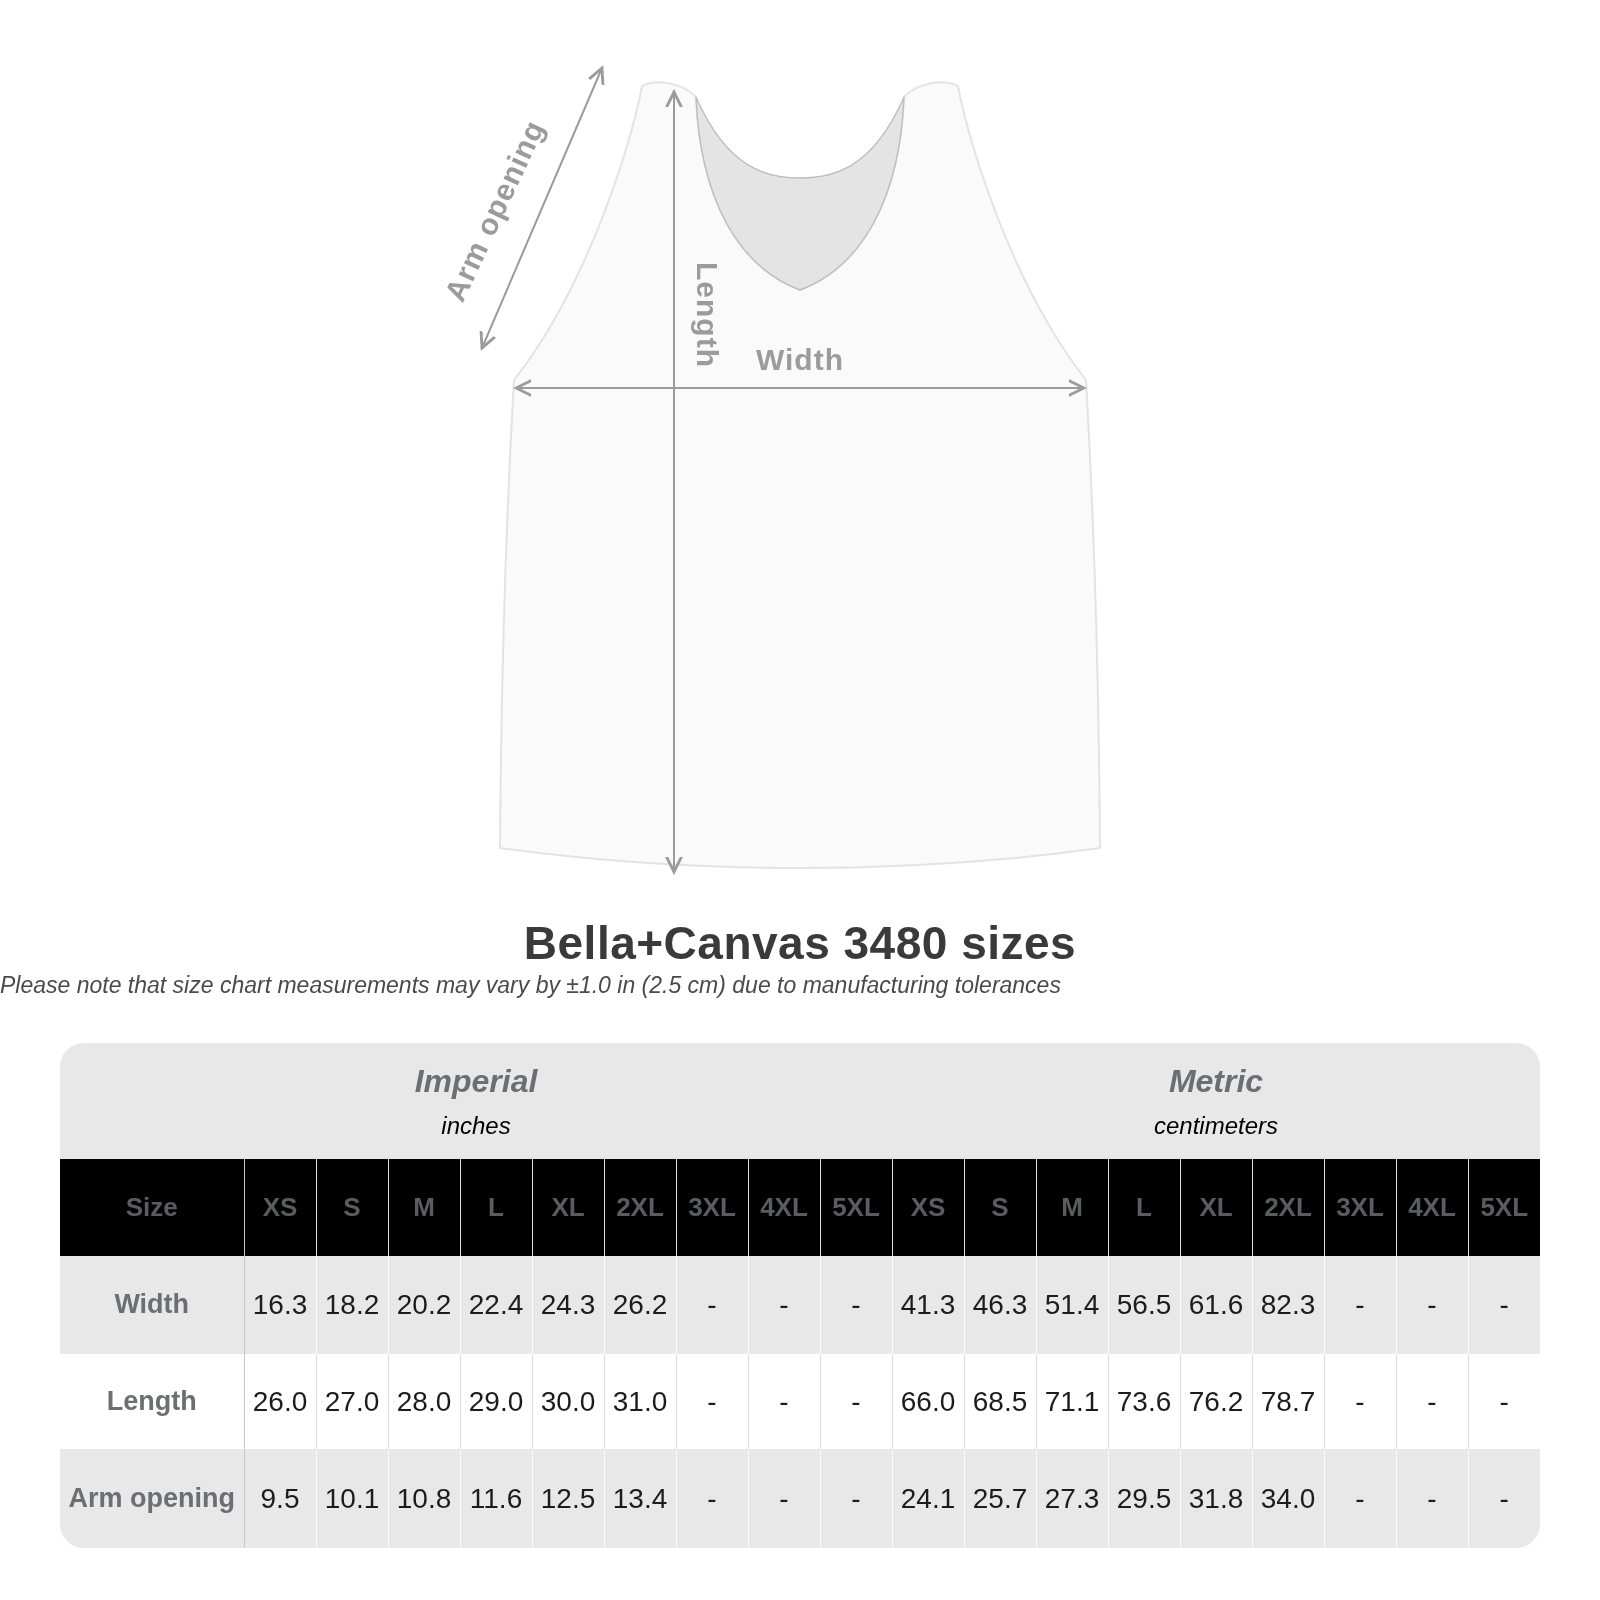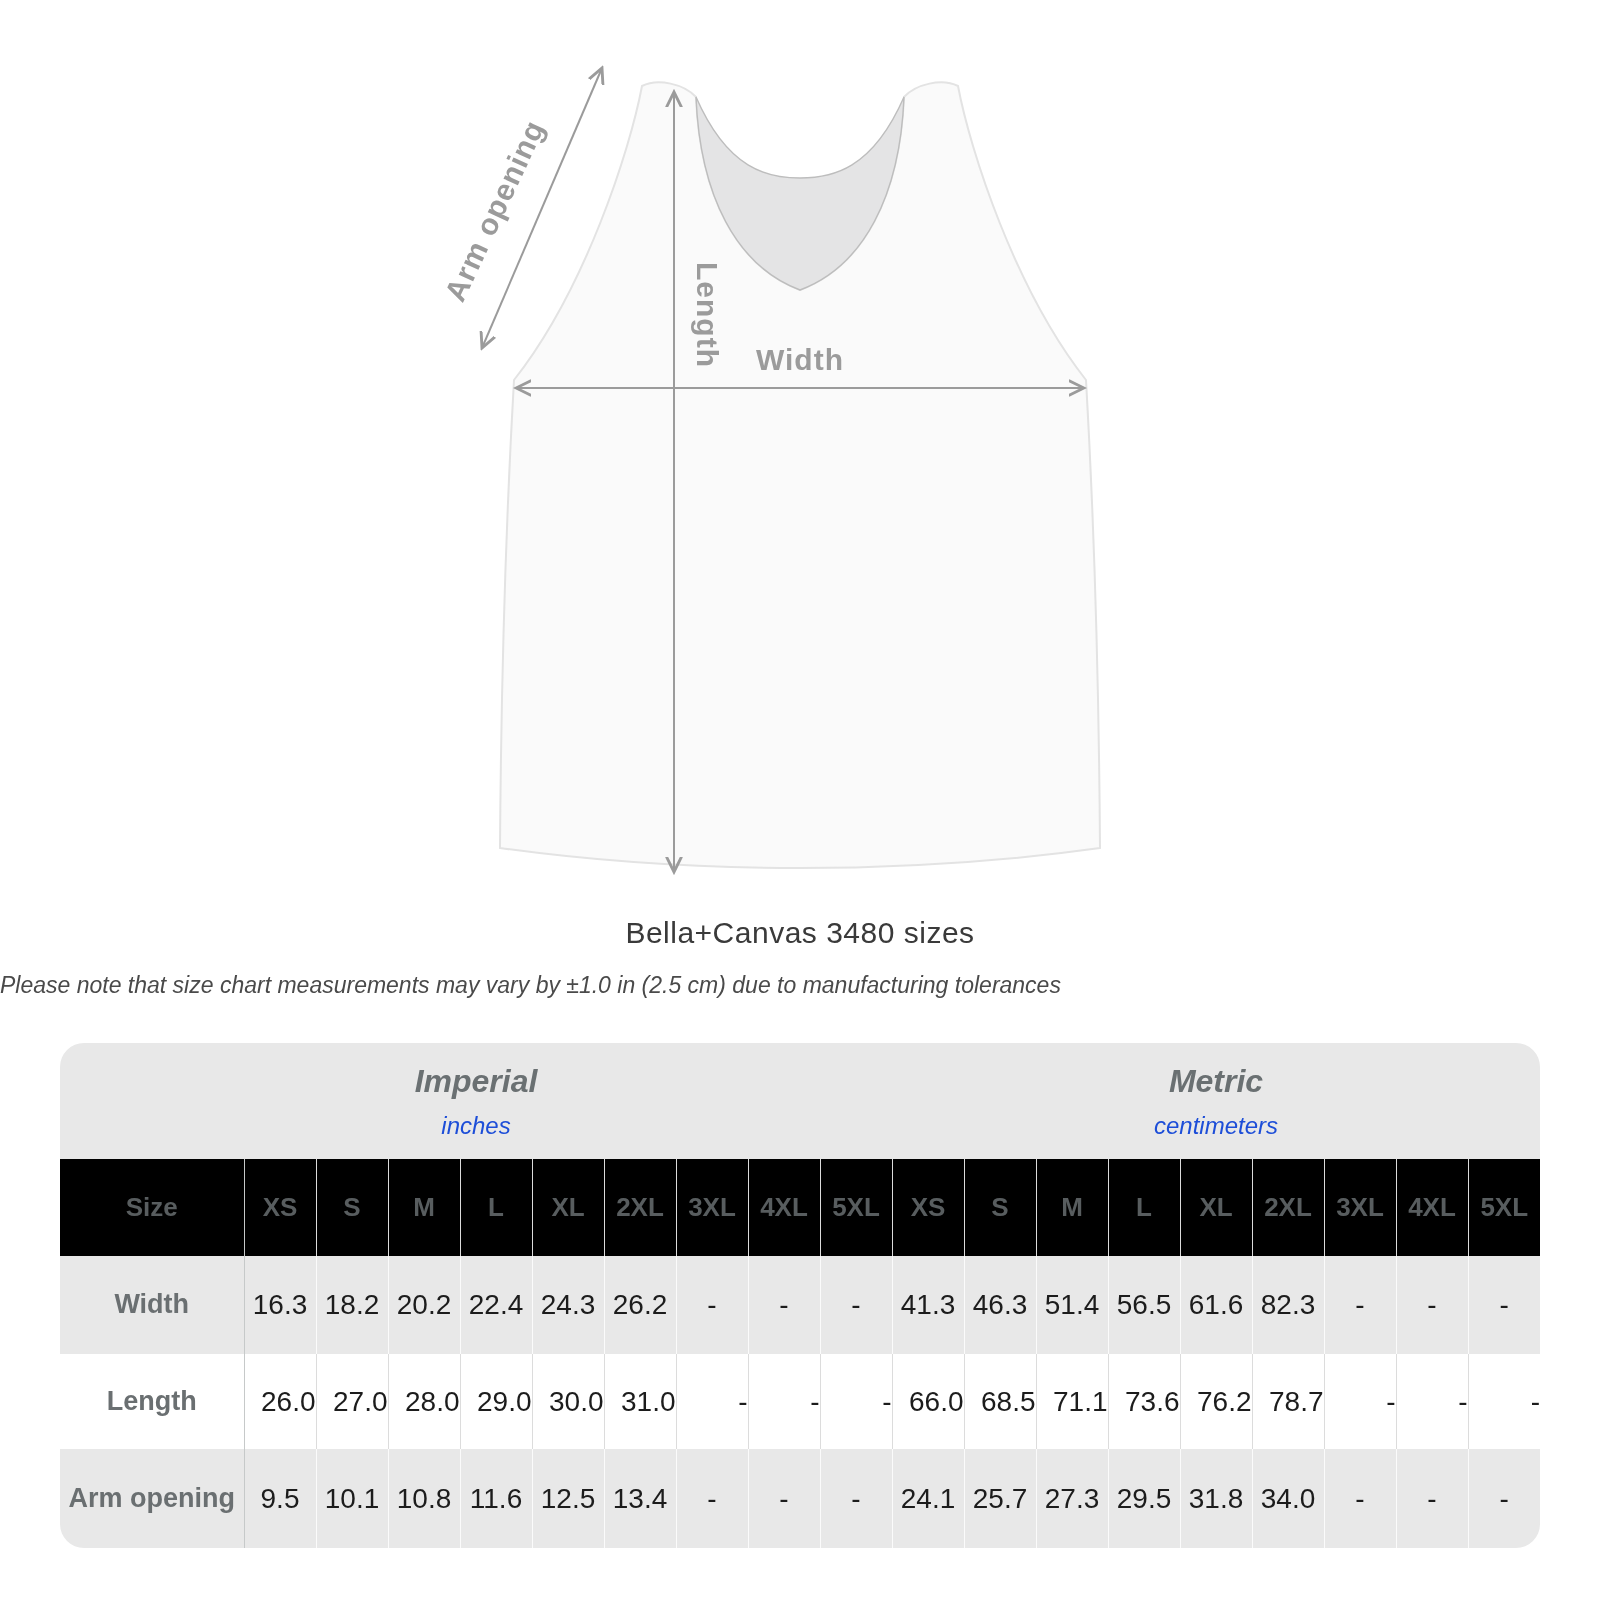--- a/index.html
+++ b/index.html
@@ -7,48 +7,48 @@
     width:1600px; height:1600px; background:#ffffff; position:relative;
     font-family:"Liberation Sans", sans-serif;
   }
   .figure-svg { position:absolute; left:0; top:0; }
   svg text.dim-label {
     font-family:"Liberation Sans", sans-serif;
     font-weight:bold; font-size:30px; fill:#9b9b9b; letter-spacing:1px;
   }
   .title {
     position:absolute; left:0; top:916px; width:1600px; text-align:center;
-    font-size:30px; font-weight:normal; color:#3a3a3a; letter-spacing:.5px;
+    font-size:46px; font-weight:bold; color:#3a3a3a; letter-spacing:.5px;
   }
   .subtitle {
     position:absolute; left:0; top:972px; width:1600px; 
     font-size:23px; font-style:italic; color:#4a4a4a;
   }
   .size-table-wrap {
     position:absolute; left:60px; top:1043px; width:1480px; height:505px;
     border-radius:24px; overflow:hidden;
   }
   table { width:100%; height:100%; border-collapse:collapse; table-layout:fixed; }
   col.label-col { width:184px; }
   th, td { text-align:center; vertical-align:middle; padding:0; font-weight:normal; }
 
   tr.unit-row { height:112px; background:#e8e8e8; }
   .unit-name { font-size:32px; font-weight:bold; font-style:italic; color:#6a7072; }
-  .unit-sub  { font-size:24px; font-style:italic; color:#1d4ed8; margin-top:12px; }
+  .unit-sub  { font-size:24px; font-style:italic; color:#000000; margin-top:12px; }
 
   tr.size-row { height:93px; background:#000000; }
   tr.size-row th { font-size:26px; font-weight:bold; color:#585d5f; }
 
   tr.data-row th { font-size:27px; font-weight:bold; color:#6a6f71; }
   tr.data-row td { font-size:28px; color:#1c1c1c; }
   tr.r-gray  { background:#e8e8e8; height:95px; }
   tr.r-white { background:#ffffff; height:92px; }
 
   tr.size-row th + th { border-left:1px solid #dcdcdc; }
-  tr.r-white td { border-left:1px solid #dcdcdc;text-align:right; }
+  tr.r-white td { border-left:1px solid #dcdcdc; }
   tr.r-gray  td { border-left:1px solid rgba(255,255,255,0.8); }
   .after-label { border-left:1px solid #c6c9c9 !important; }
 </style>
 </head>
 <body>
 
 <svg class="figure-svg" width="1600" height="1000" viewBox="0 0 1600 1000">
   <defs>
     <marker id="arrow" viewBox="0 0 10 10" refX="8.5" refY="5" markerWidth="9" markerHeight="9" orient="auto-start-reverse">
       <path d="M0,0.8 L8.5,5 L0,9.2" fill="none" stroke="#9b9b9b" stroke-width="1.6"></path>

